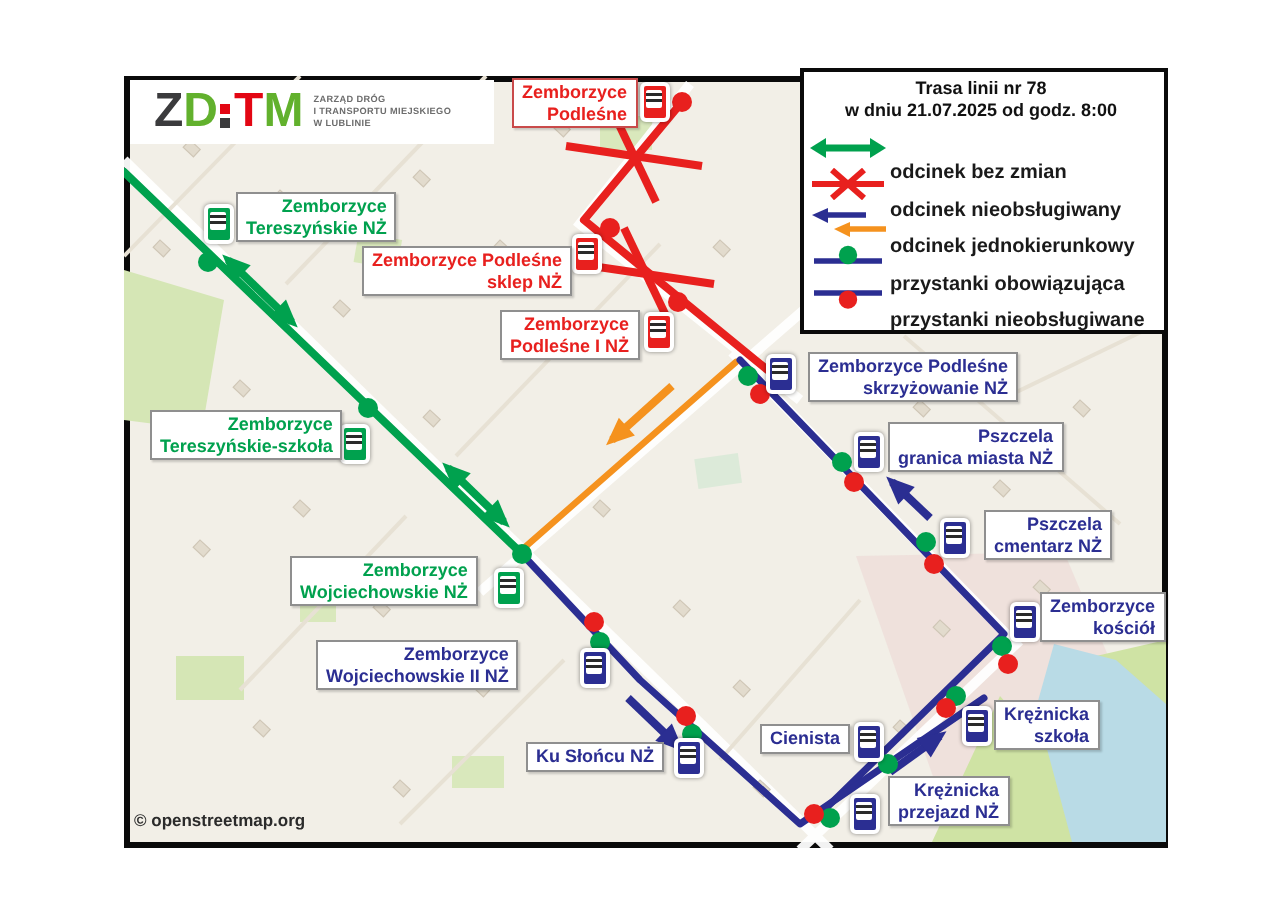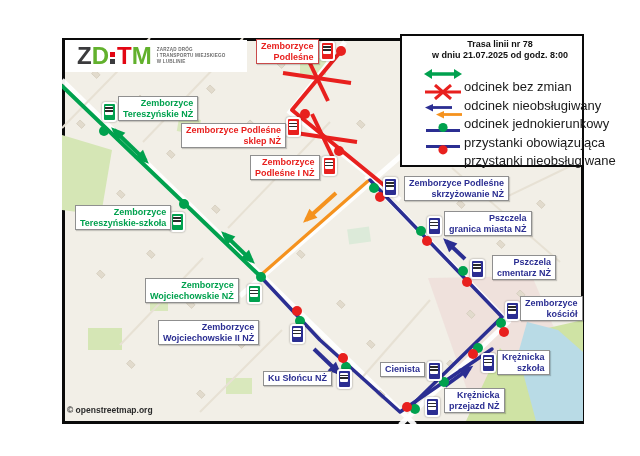--- a/index.html
+++ b/index.html
@@ -9,26 +9,26 @@
              border:3px solid #0a0a0a;box-sizing:border-box;background:#f2efe7;}
   svg.layer{position:absolute;left:62px;top:38px;width:522px;height:386px;}
   .logo-box{position:absolute;left:65px;top:40px;width:182px;height:32px;background:#fff;
             display:flex;align-items:center;gap:6px;padding-left:12px;box-sizing:border-box;}
   .logo-letters{display:flex;align-items:flex-end;gap:1px;}
   .logo-letters span{font-weight:bold;font-size:24px;line-height:20px;letter-spacing:-1px;}
   .logo-colon{display:flex;flex-direction:column;gap:2px;margin:0 1px 2px 1px;}
   .logo-colon i{width:5px;height:5px;display:block;}
   .org-text{font-size:4.6px;font-weight:bold;color:#6d6d6d;line-height:1.25;letter-spacing:.2px;}
   .legend{position:absolute;left:400px;top:34px;width:184px;height:133px;background:#fff;
-          border:2px solid #0a0a0a;box-sizing:border-box;padding:3px 4px 0 20px;}
+          border:2px solid #0a0a0a;box-sizing:border-box;padding:3px 4px 0 1px;}
   .legend-title div{font-size:9px;font-weight:bold;color:#111;text-align:center;line-height:1.25;}
   .legend-rows{margin-top:3px;}
   .legend-row{display:flex;align-items:center;height:18.5px;}
   .legend-row svg{flex:0 0 42px;height:16px;}
-  .legend-row .ltext{font-size:13px;font-weight:normal;color:#1a1a1a;white-space:nowrap;margin-top:26px;}
+  .legend-row .ltext{font-size:10px;font-weight:bold;color:#1a1a1a;white-space:nowrap;margin-top:26px;}
   .stop-label{position:absolute;background:#fff;border:1px solid #8f8f8f;padding:1px 4px;
               font-size:9px;font-weight:bold;text-align:right;line-height:1.18;
               white-space:pre-line;box-shadow:1px 1px 1px rgba(0,0,0,.18);z-index:5;}
   .busicon{position:absolute;width:15px;height:20px;border-radius:3px;border:2px solid #fff;
            box-sizing:border-box;box-shadow:0 0 2px rgba(0,0,0,.45);z-index:4;}
   .busicon .panel{margin:1.5px 1.5px 0 1.5px;height:9px;border-radius:1px;
            background:linear-gradient(#ffffff 0 1.5px,#2a2a2a 1.5px 3px,#ffffff 3px 4.5px,
                       #2a2a2a 4.5px 6px,#ffffff 6px 9px);}
   .attribution{position:absolute;left:67px;top:405px;font-size:8.5px;font-weight:bold;color:#2b2b2b;z-index:6;}
 </style>

